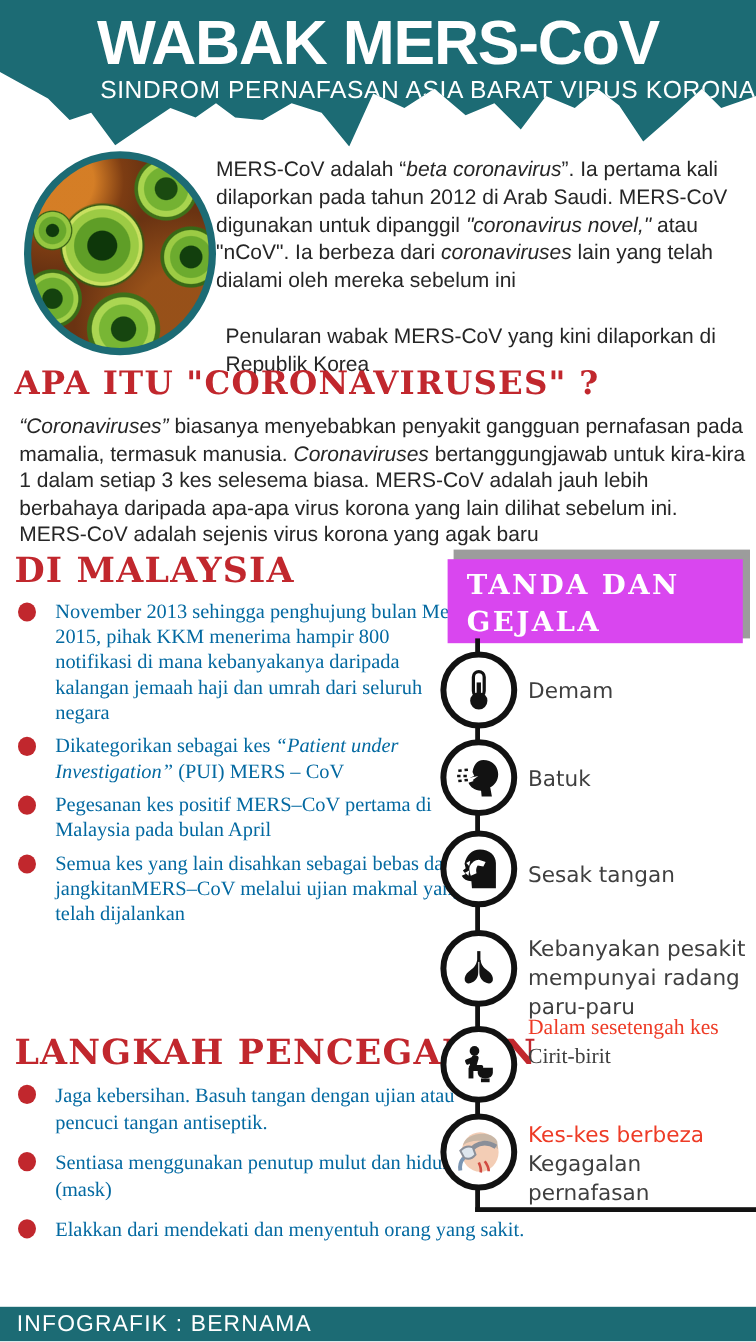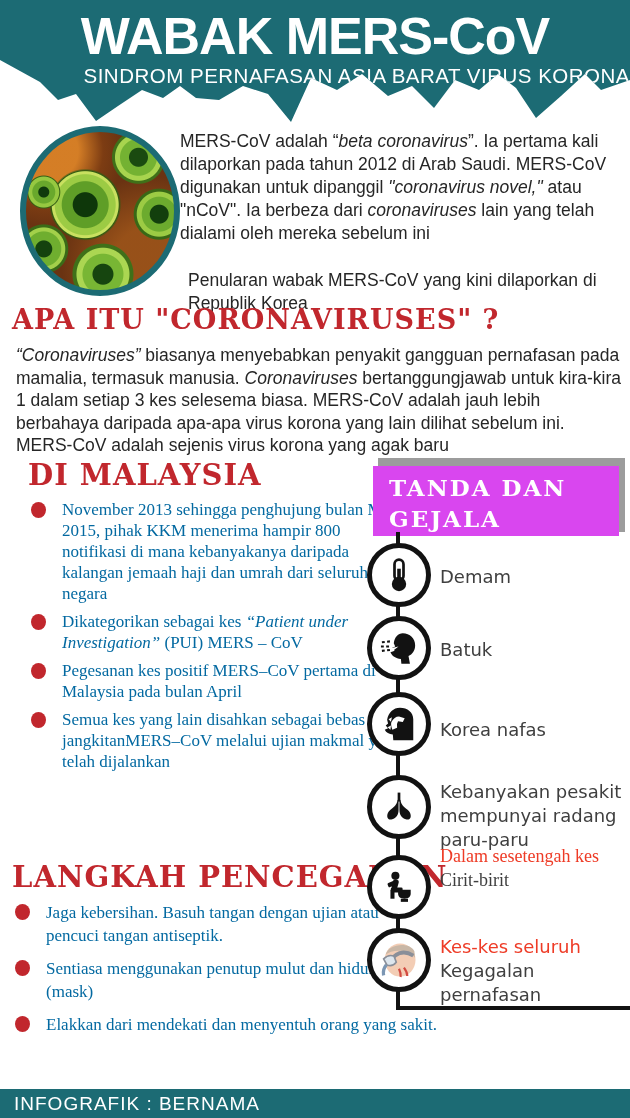--- a/index.html
+++ b/index.html
@@ -37,21 +37,21 @@
   .it{font-style:italic;}
 
   
   .red-h{font-family:"DejaVu Serif",serif;font-weight:700;color:#c1272d;letter-spacing:1px;margin:0;}
 
   .apa{position:absolute;left:12px;top:304px;width:612px;}
   .apa .red-h{font-size:27px;}
   .apa p{margin:9px 0 0 4px;font-size:17.5px;line-height:22.5px;color:#262626;}
 
   
-  .dimal{position:absolute;left:28px;top:458px;width:374px;}
+  .dimal{position:absolute;left:12px;top:458px;width:374px;}
   .dimal .red-h{font-size:29px;}
   .blist{margin:7px 0 0 0;padding:0;list-style:none;}
   .blist li{position:relative;padding-left:34px;margin-bottom:7px;
             font-family:Liberation Serif, serif;font-size:17px;line-height:21px;color:#0369a1;}
   .blist li .dot{position:absolute;left:3px;top:3px;width:15px;height:16px;border-radius:50%;background:#c1272d;}
 
   .langkah{position:absolute;left:12px;top:860px;width:612px;}
   .langkah .red-h{font-size:29px;}
   .langkah .blist li{line-height:23px;margin-bottom:10px;}
   .langkah .blist li.narrow{width:360px;}
@@ -142,21 +142,21 @@
     </div>
     <div class="sym-label" style="top:180px;"><span class="sym-red"></span><span>Batuk</span></div>
 
     <div class="sym-circle" style="top:234px;">
       <svg viewBox="0 0 40 40" width="38" height="38">
         <path d="M21 3c8 0 14 5 14 12v22H14l-.5-6c-4-.5-7-2-8.5-5l3.5-1.5-2.5-3 2.5-2-1-4C9 8 14 3 21 3z" fill="#121212"></path>
         <path d="M12 18q3-6 8-6l6 2-2 4-5-1q-2 3-1 7l-5 2q-2-5-1-8z" fill="#fff"></path>
         <path d="M12.5 13l-3.5 2 2.5 2.5zM11.5 21.5l-3.5 2 3 2.5z" fill="#fff"></path>
       </svg>
     </div>
-    <div class="sym-label" style="top:260px;"><span class="sym-red"></span><span>Korea nafas</span></div>
+    <div class="sym-label" style="top:260px;"><span class="sym-red"></span><span>Sesak tangan</span></div>
 
     <div class="sym-circle" style="top:317px;">
       <svg viewBox="0 0 40 40" width="36" height="36">
         <rect x="18.5" y="4" width="3" height="10" fill="#121212"></rect>
         <path d="M18.5 12c-1 6-4 8-8 11-2.5 2-4 5-3.5 8 .5 2.5 3 3.5 5.5 2.5 4.5-1.5 7-5 7-10V13z" fill="#121212"></path>
         <path d="M21.5 12c1 6 4 8 8 11 2.5 2 4 5 3.5 8-.5 2.5-3 3.5-5.5 2.5-4.5-1.5-7-5-7-10V13z" fill="#121212"></path>
       </svg>
     </div>
     <div class="sym-label" style="top:322px;width:205px;"><span class="sym-red"></span><span>Kebanyakan pesakit mempunyai radang paru-paru</span></div>
 
@@ -176,20 +176,20 @@
     <div class="sym-circle" style="top:470px;">
       <svg viewBox="0 0 40 40" width="44" height="44">
         <ellipse cx="21" cy="20" rx="14" ry="15" fill="#f3cdb5"></ellipse>
         <path d="M8 15C10 5 30 3 34 12l.5 6C28 10 14 10 8 15z" fill="#c9b7a6"></path>
         <path d="M10 23Q20 8 33 16" stroke="#8a8f99" stroke-width="3.5" fill="none"></path>
         <path d="M6 19q4.5-4.5 9.5-2.5l2 5.5q-3.5 4.5-8.5 2.5z" fill="#dde6ee" stroke="#8a8f99" stroke-width="1.5"></path>
         <path d="M8.5 24.5q-3.5 4-2.5 9.5" stroke="#7b96b3" stroke-width="3" fill="none"></path>
         <path d="M20 28q2 4.5 1.5 7.5M24.5 27q3 4 3 7.5" stroke="#d24b41" stroke-width="2" fill="none"></path>
       </svg>
     </div>
-    <div class="sym-label" style="top:477px;width:160px;"><span class="sym-red blockspan">Kes-kes seluruh</span><span>Kegagalan pernafasan</span></div>
+    <div class="sym-label" style="top:477px;width:160px;"><span class="sym-red blockspan">Kes-kes berbeza</span><span>Kegagalan pernafasan</span></div>
   </div>
 
   <div class="footer">
     <span>INFOGRAFIK  :  BERNAMA</span>
   </div>
 
 </div>
 
 </body></html>

